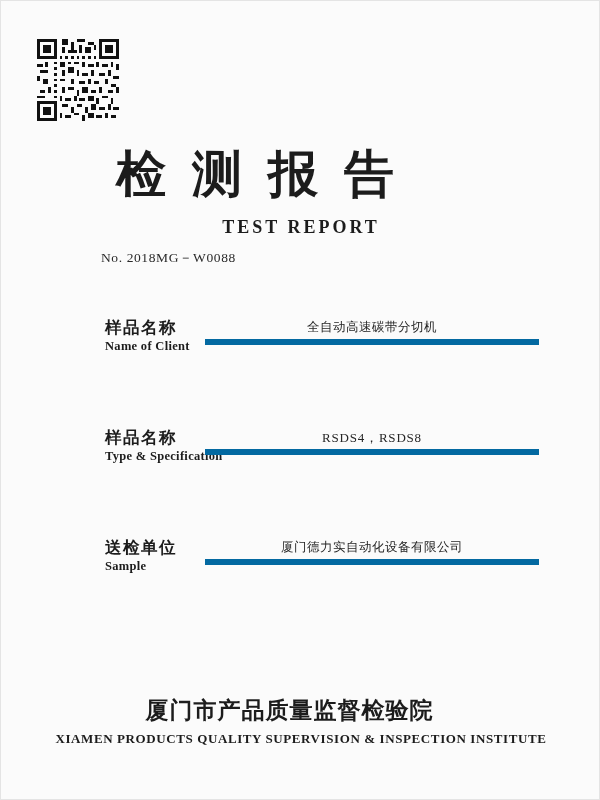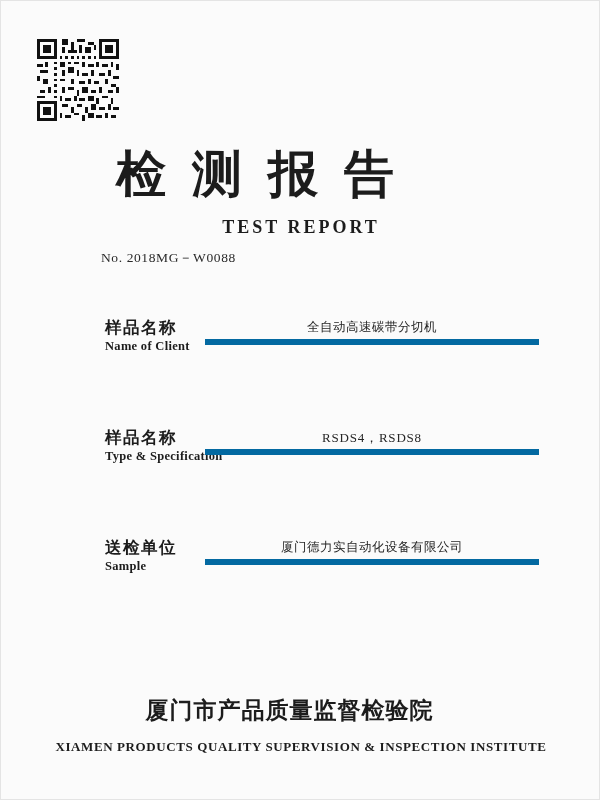--- a/index.html
+++ b/index.html
@@ -149,21 +149,20 @@
     position: absolute;
     top: 730px;
     left: 0;
     width: 600px;
     text-align: center;
     font-family: "Liberation Serif", serif;
     font-weight: bold;
     font-size: 13px;
     letter-spacing: 0.6px;
     color: #1c1c1c;
-    margin-top: 8px;
   }
 </style>
 </head>
 <body>
 
 <div class="page">
 
   <div class="qr">
     <svg width="82" height="82" viewBox="0 0 29 29" shape-rendering="crispEdges" aria-hidden="true">
       <rect width="29" height="29" fill="#fbfbfb"></rect>

